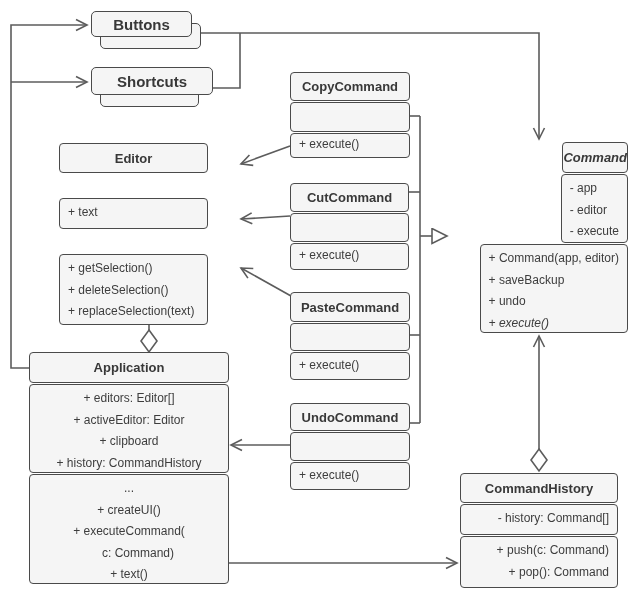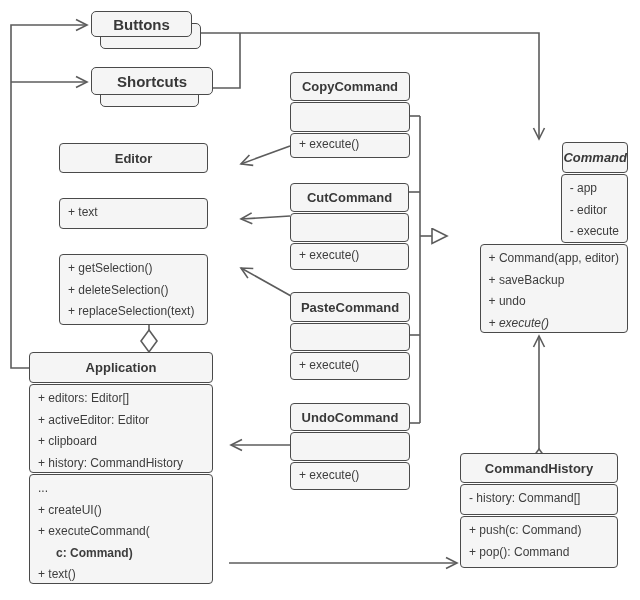--- a/index.html
+++ b/index.html
@@ -24,21 +24,21 @@
     position:absolute;z-index:3;background:#f5f5f5;border:1.5px solid #4a4a4a;
     border-radius:5px;box-sizing:border-box;display:flex;align-items:center;
     justify-content:center;font-weight:bold;font-size:15px;color:#383838;
   }
   .shadow-box{
     position:absolute;z-index:2;background:#f5f5f5;border:1.5px solid #4a4a4a;
     border-radius:5px;box-sizing:border-box;
   }
   .class-command .title{font-style:italic;}
   .cmd-methods .line:nth-child(4){font-style:italic;}
-  .app-methods .line:nth-child(4){padding-left:26px;font-weight:bold;}
+  .app-methods .line:nth-child(4){padding-left:26px;}
 </style>
 </head>
 <body>
 
 <svg id="connector-layer" width="640" height="600" viewBox="0 0 640 600">
   <defs>
     <marker id="arrowOpen" markerUnits="userSpaceOnUse" markerWidth="16" markerHeight="16" refX="12" refY="7" orient="auto">
       <path d="M1,1.5 L12,7 L1,12.5" fill="none" stroke="#5c5c5c" stroke-width="1.6"></path>
     </marker>
     <marker id="triangleHollow" markerUnits="userSpaceOnUse" markerWidth="20" markerHeight="20" refX="16" refY="8.5" orient="auto">
@@ -138,38 +138,38 @@
     <div class="line">- execute</div>
   </div>
   <div class="comp body-comp cmd-methods" style="height:89px;">
     <div class="line">+ Command(app, editor)</div>
     <div class="line">+ saveBackup</div>
     <div class="line">+ undo</div>
     <div class="line">+ execute()</div>
   </div>
 </div>
 
-<div class="uml-box" style="left:29px;top:352px;width:184px;">
+<div class="uml-box" style="left:29px;top:352px;width:200px;text-align:center;">
   <div class="comp title" style="height:31px;">Application</div>
   <div class="comp body-comp" style="height:89px;">
     <div class="line">+ editors: Editor[]</div>
     <div class="line">+ activeEditor: Editor</div>
     <div class="line">+ clipboard</div>
     <div class="line">+ history: CommandHistory</div>
   </div>
   <div class="comp body-comp app-methods" style="height:110px;">
     <div class="line">...</div>
     <div class="line">+ createUI()</div>
     <div class="line">+ executeCommand(</div>
     <div class="line">c: Command)</div>
     <div class="line">+ text()</div>
   </div>
 </div>
 
-<div class="uml-box" style="left:460px;top:453px;width:158px;">
+<div class="uml-box" style="left:460px;top:473px;width:158px;text-align:right;">
   <div class="comp title" style="height:30px;">CommandHistory</div>
   <div class="comp body-comp" style="height:31px;">
     <div class="line">- history: Command[]</div>
   </div>
   <div class="comp body-comp" style="height:52px;">
     <div class="line">+ push(c: Command)</div>
     <div class="line">+ pop(): Command</div>
   </div>
 </div>
 

